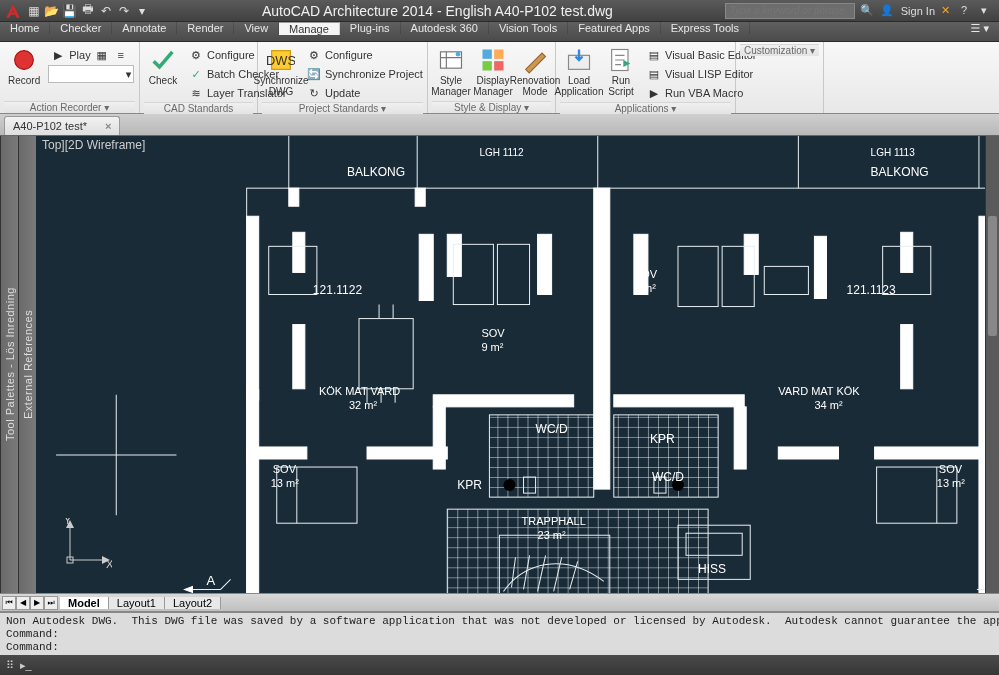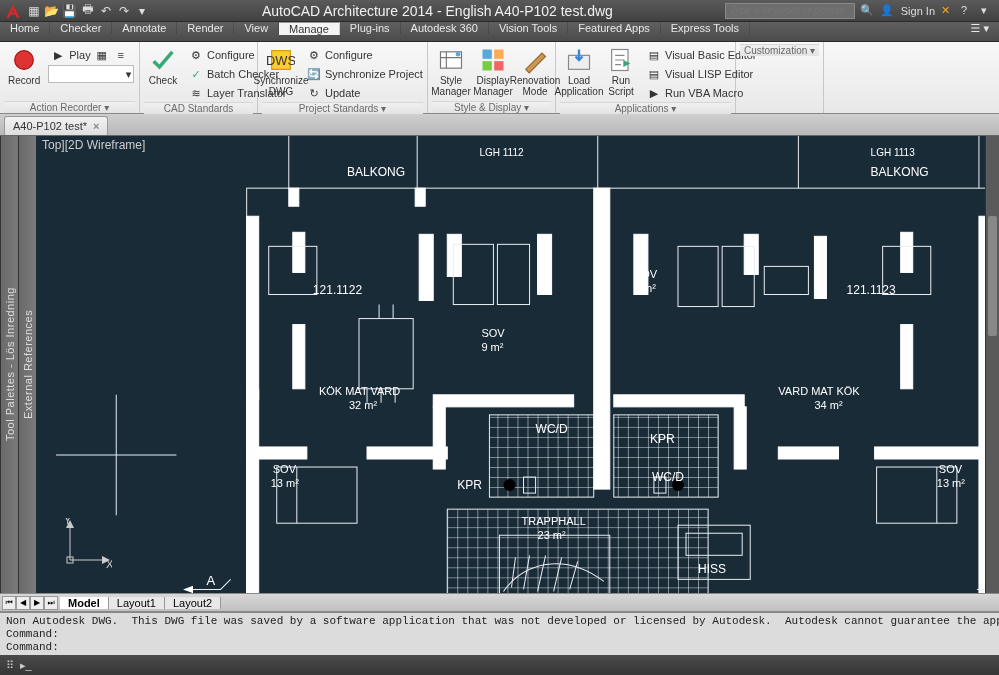--- a/index.html
+++ b/index.html
@@ -21,21 +21,21 @@
 .panel-body{flex:1;display:flex;align-items:flex-start;gap:4px}
 .panel-title{text-align:center;font-size:10px;color:#6a6a6a;border-top:1px solid #d6d6d6;padding:0 0;background:linear-gradient(#f0f0f0,#e3e3e3)}
 .panel-title.dd::after{content:" ▾"}
 .bigbtn{display:flex;flex-direction:column;align-items:center;gap:1px;padding:2px 4px;cursor:pointer;min-width:38px;color:#333}
 .bigbtn .bicon{width:28px;height:28px;display:flex;align-items:center;justify-content:center}
 .bigbtn .blabel{font-size:10px;text-align:center;line-height:11px}
 .stack{display:flex;flex-direction:column;gap:1px;padding-top:2px}
 .row{display:flex;align-items:center;gap:3px;height:18px;padding:0 2px;cursor:pointer;color:#333;white-space:nowrap}
 .row .sicon{width:16px;height:16px;display:flex;align-items:center;justify-content:center}
 .filetabs{height:22px;background:linear-gradient(#cfcfcf,#b8b8b8);display:flex;align-items:flex-end;padding-left:4px;border-bottom:1px solid #666}
-.filetab{height:19px;background:linear-gradient(#f2f2f2,#dedede);border:1px solid #999;border-bottom:none;border-radius:3px 3px 0 0;padding:0 8px;display:flex;align-items:center;gap:6px;font-size:10px;color:#333;cursor:pointer}
+.filetab{height:19px;background:linear-gradient(#f2f2f2,#dedede);border:1px solid #999;border-bottom:none;border-radius:3px 3px 0 0;padding:0 8px;display:flex;align-items:center;gap:18px;font-size:10px;color:#333;cursor:pointer}
 .filetab .x{color:#888;font-weight:bold;cursor:pointer}
 .workarea{flex:1;display:flex;position:relative;overflow:hidden}
 .sidepal{width:18px;background:linear-gradient(90deg,#7a7a7a,#6a6a6a);border-right:1px solid #333;display:flex;align-items:center;justify-content:center;writing-mode:vertical-rl;transform:rotate(180deg);color:#ddd;font-size:10px;letter-spacing:.5px;cursor:pointer}
 .canvas-wrap{flex:1;position:relative;background:#1a2b38}
 .viewlabel{position:absolute;top:2px;left:6px;color:#ccc;font-size:12px;z-index:5}
 .canvas{position:absolute;inset:0}
 .canvas line,.canvas rect,.canvas path{stroke:#e8eef2;stroke-width:1;fill:none}
 .canvas .filled{fill:#fff;stroke:#fff}
 .canvas .hatch{fill:url(#grid);stroke:#e8eef2}
 .canvas text{fill:#fff;font-family:Arial,sans-serif;font-size:13px}

